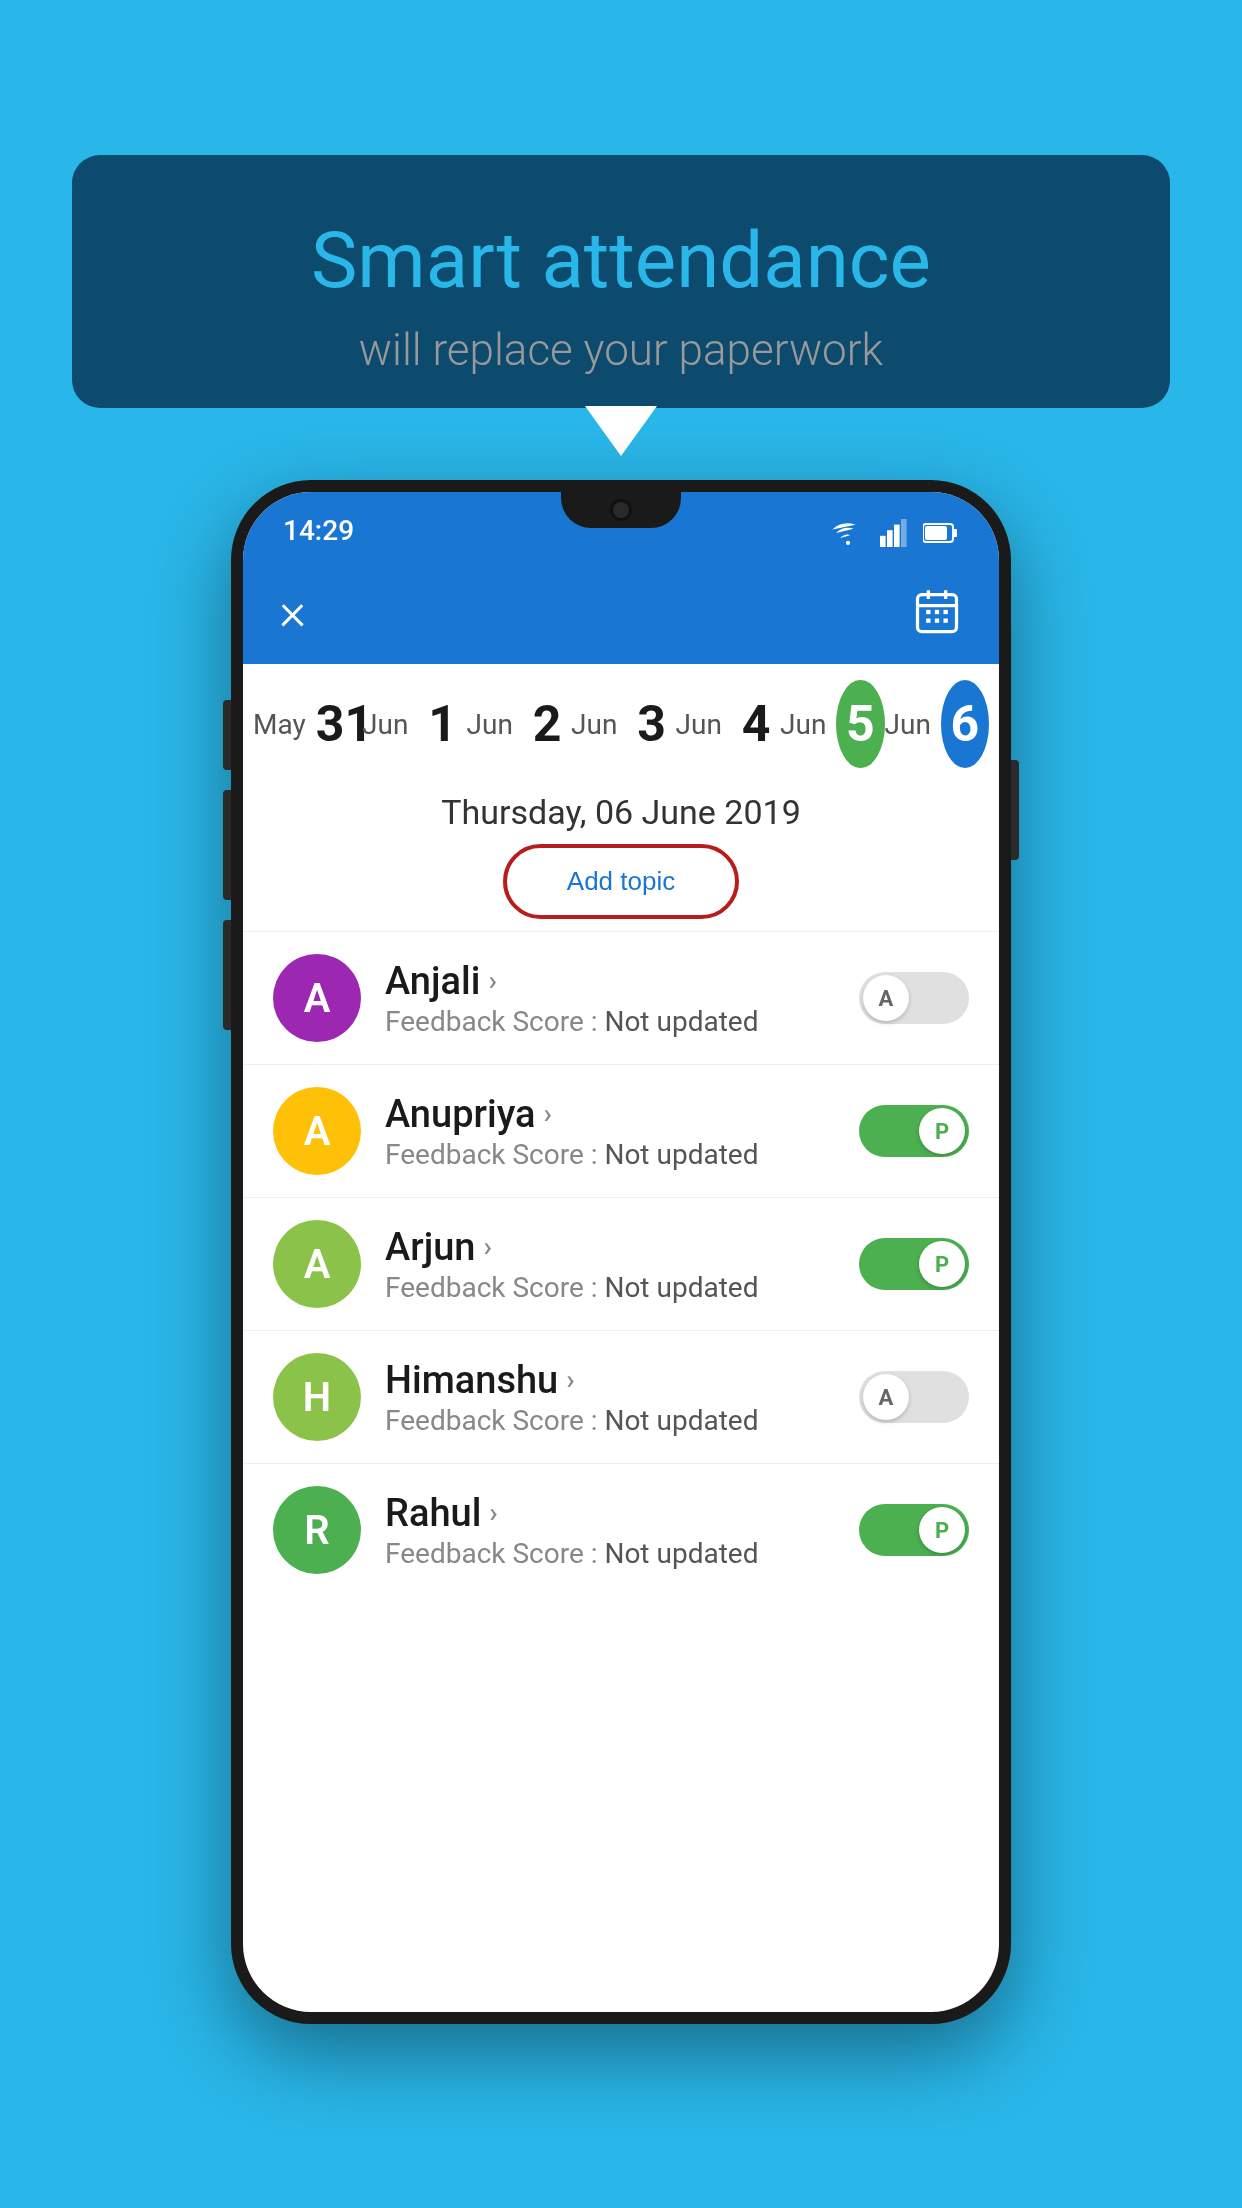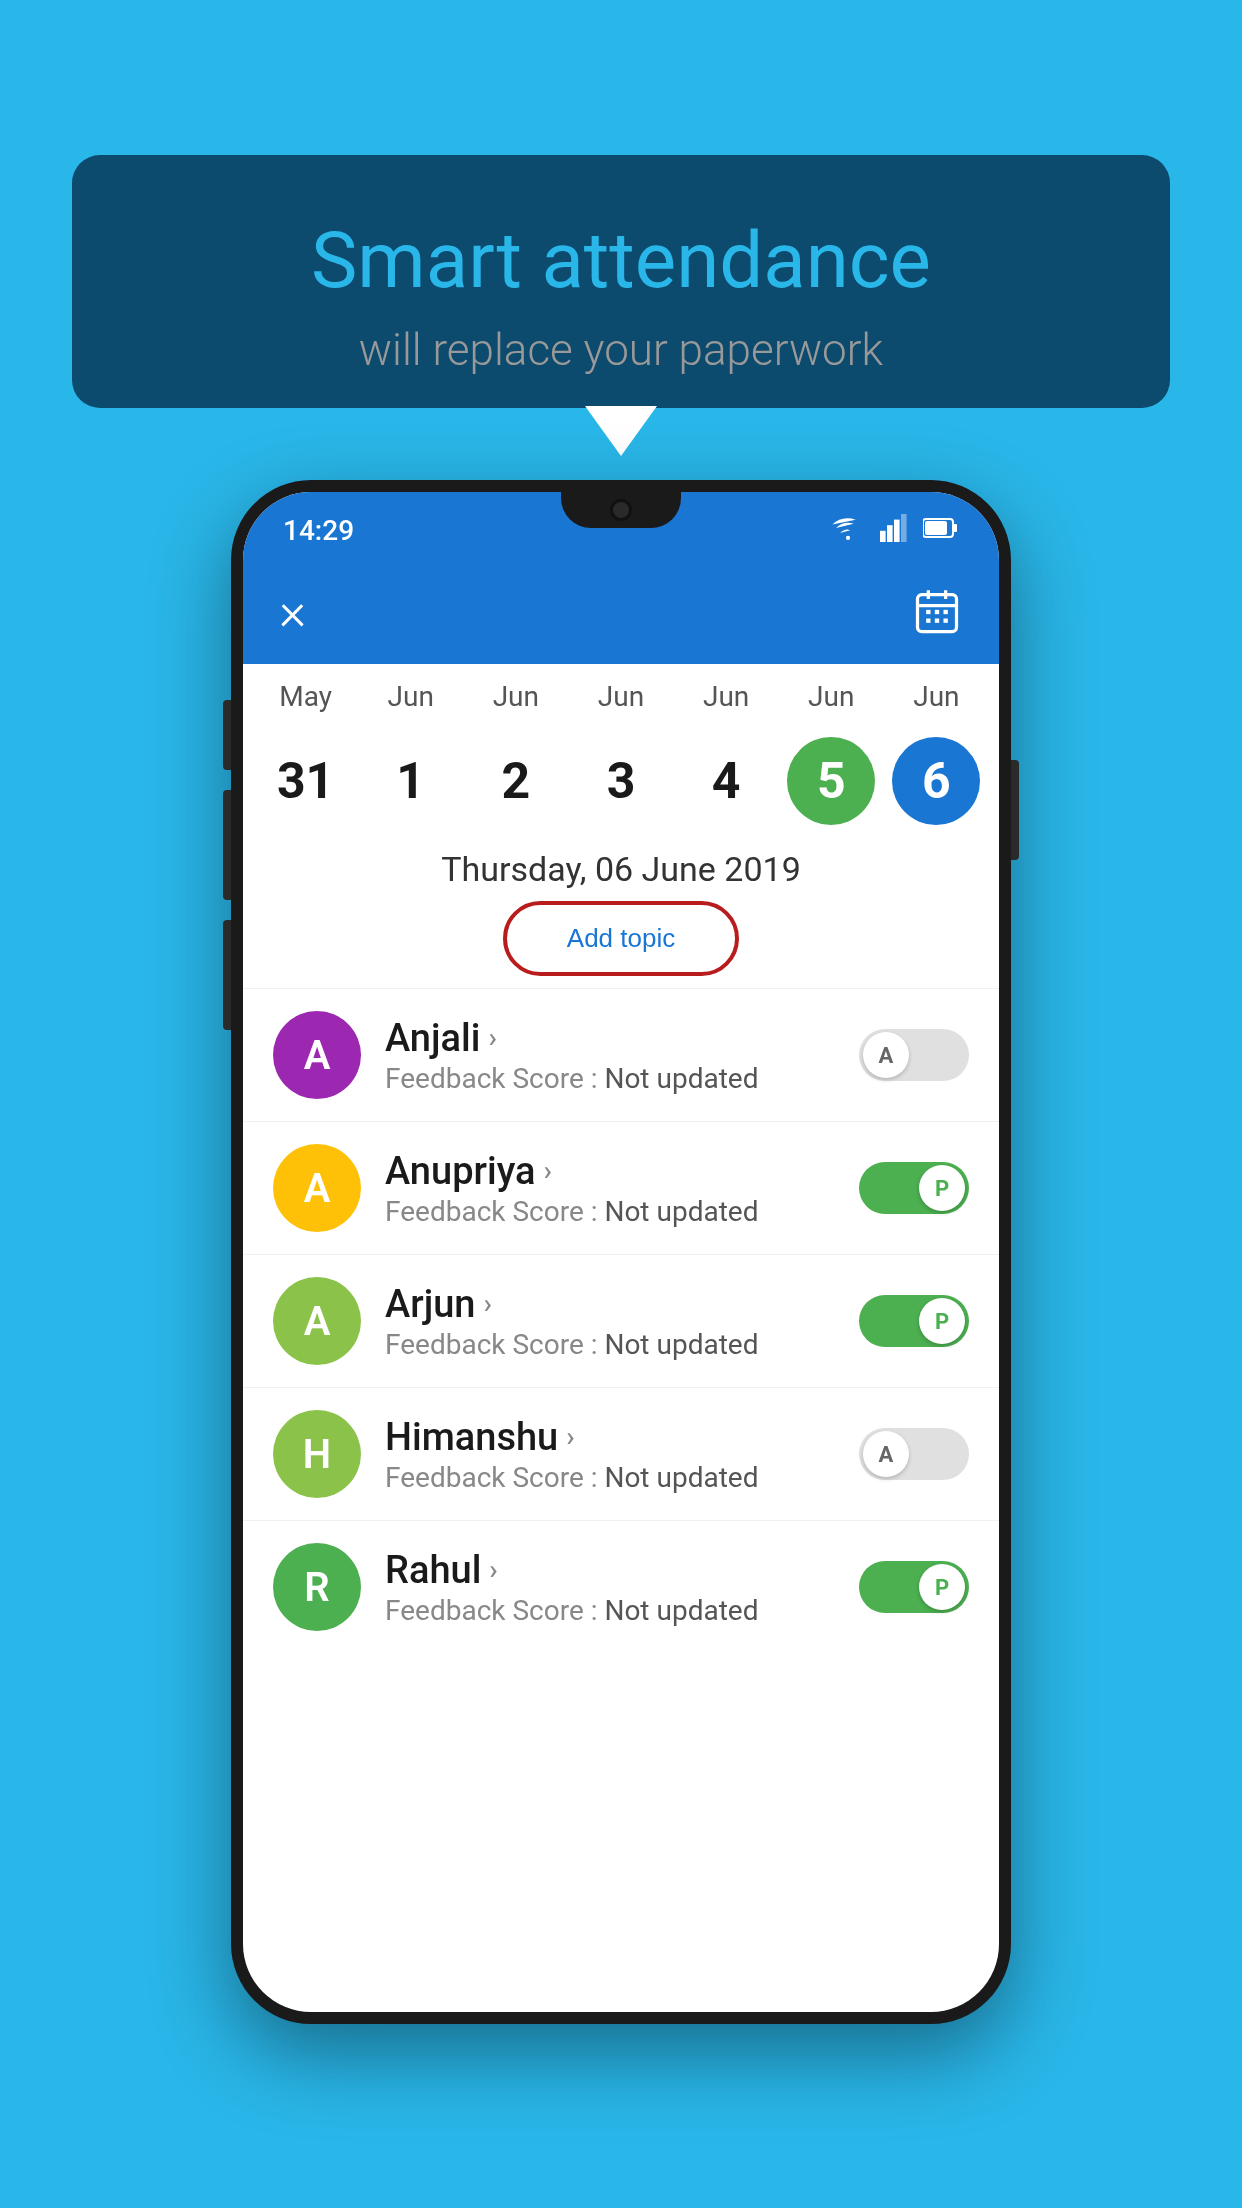--- a/index.html
+++ b/index.html
@@ -103,21 +103,21 @@
       min-height: 1520px;
     }
 
     
     .status-bar {
       background: #1976d2;
       color: white;
       padding: 16px 40px 12px;
       display: flex;
       justify-content: space-between;
-      align-items: flex-start;
+      align-items: flex-end;
       font-size: 26px;
       padding-top: 22px;
     }
 
     .status-time {
       font-weight: 500;
       font-size: 28px;
     }
 
     .status-icons {
@@ -167,23 +167,23 @@
     
     .calendar-strip {
       padding: 16px 10px 8px;
       display: flex;
       justify-content: space-around;
       align-items: flex-end;
     }
 
     .cal-day {
       display: flex;
-      flex-direction: column;
-      align-items: center;
-      gap: 24px;
+      flex-direction: row;
+      align-items: center;
+      gap: 10px;
       min-width: 95px;
     }
 
     .cal-month {
       font-size: 28px;
       color: #555;
       font-weight: 400;
     }
 
     .cal-date {

